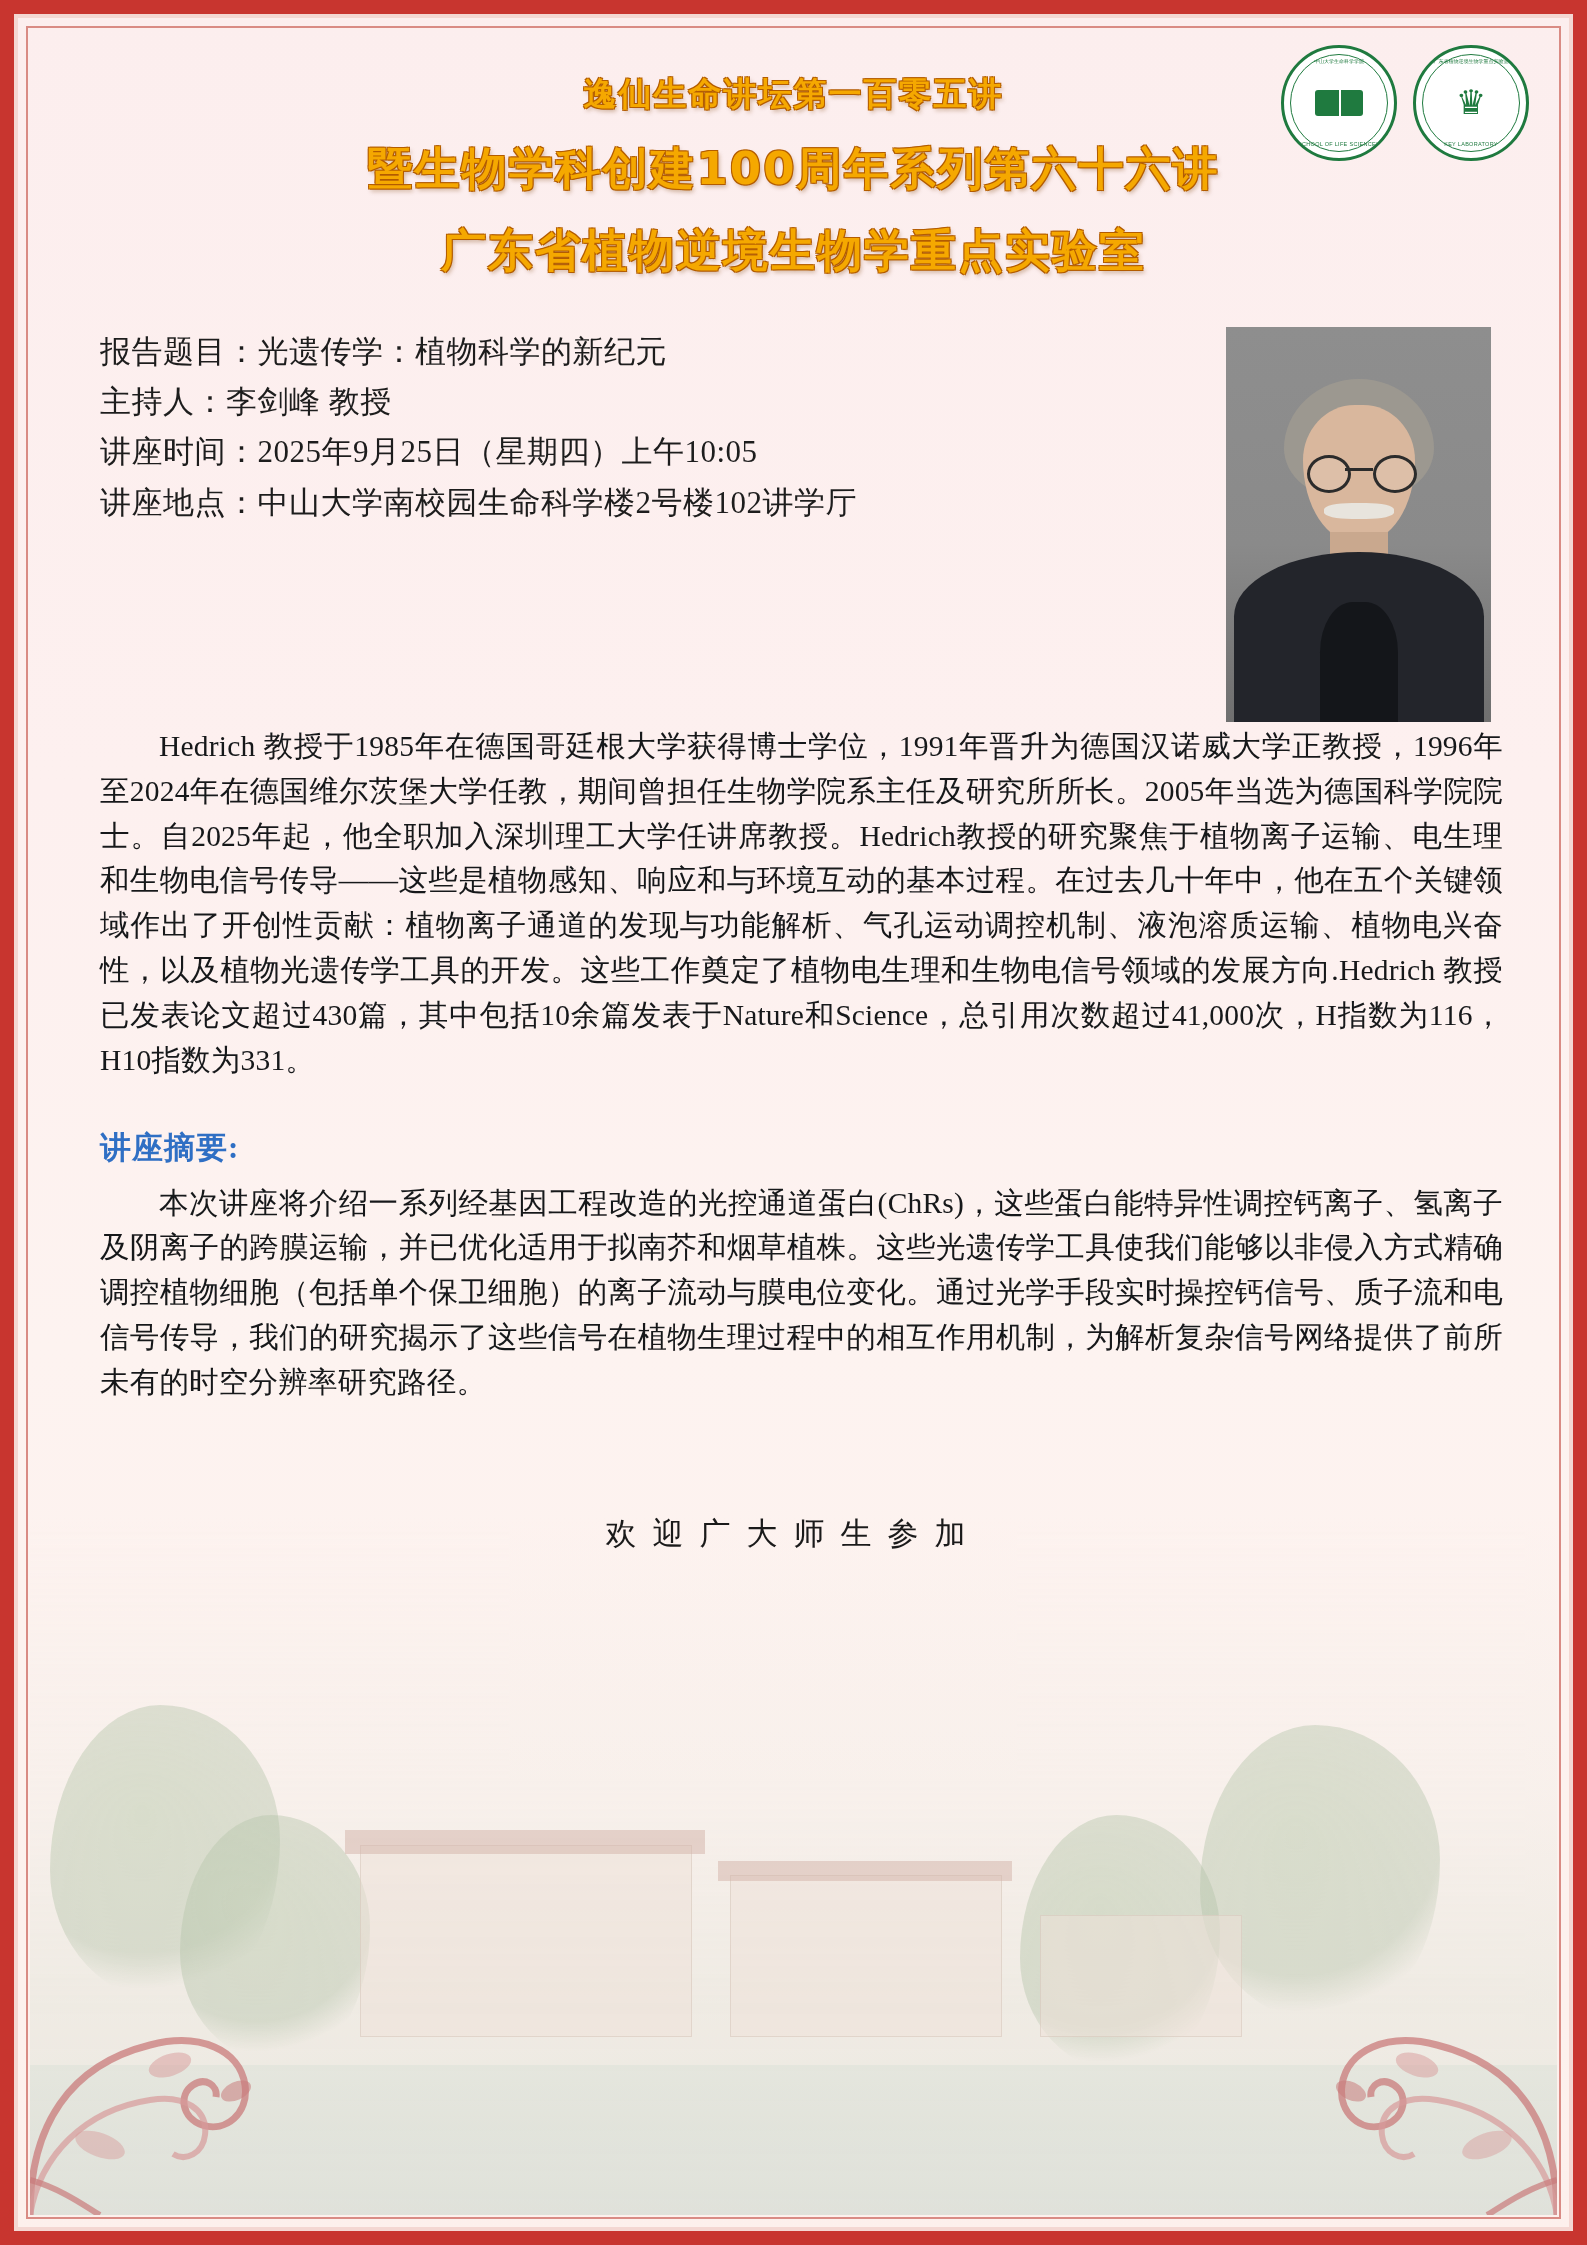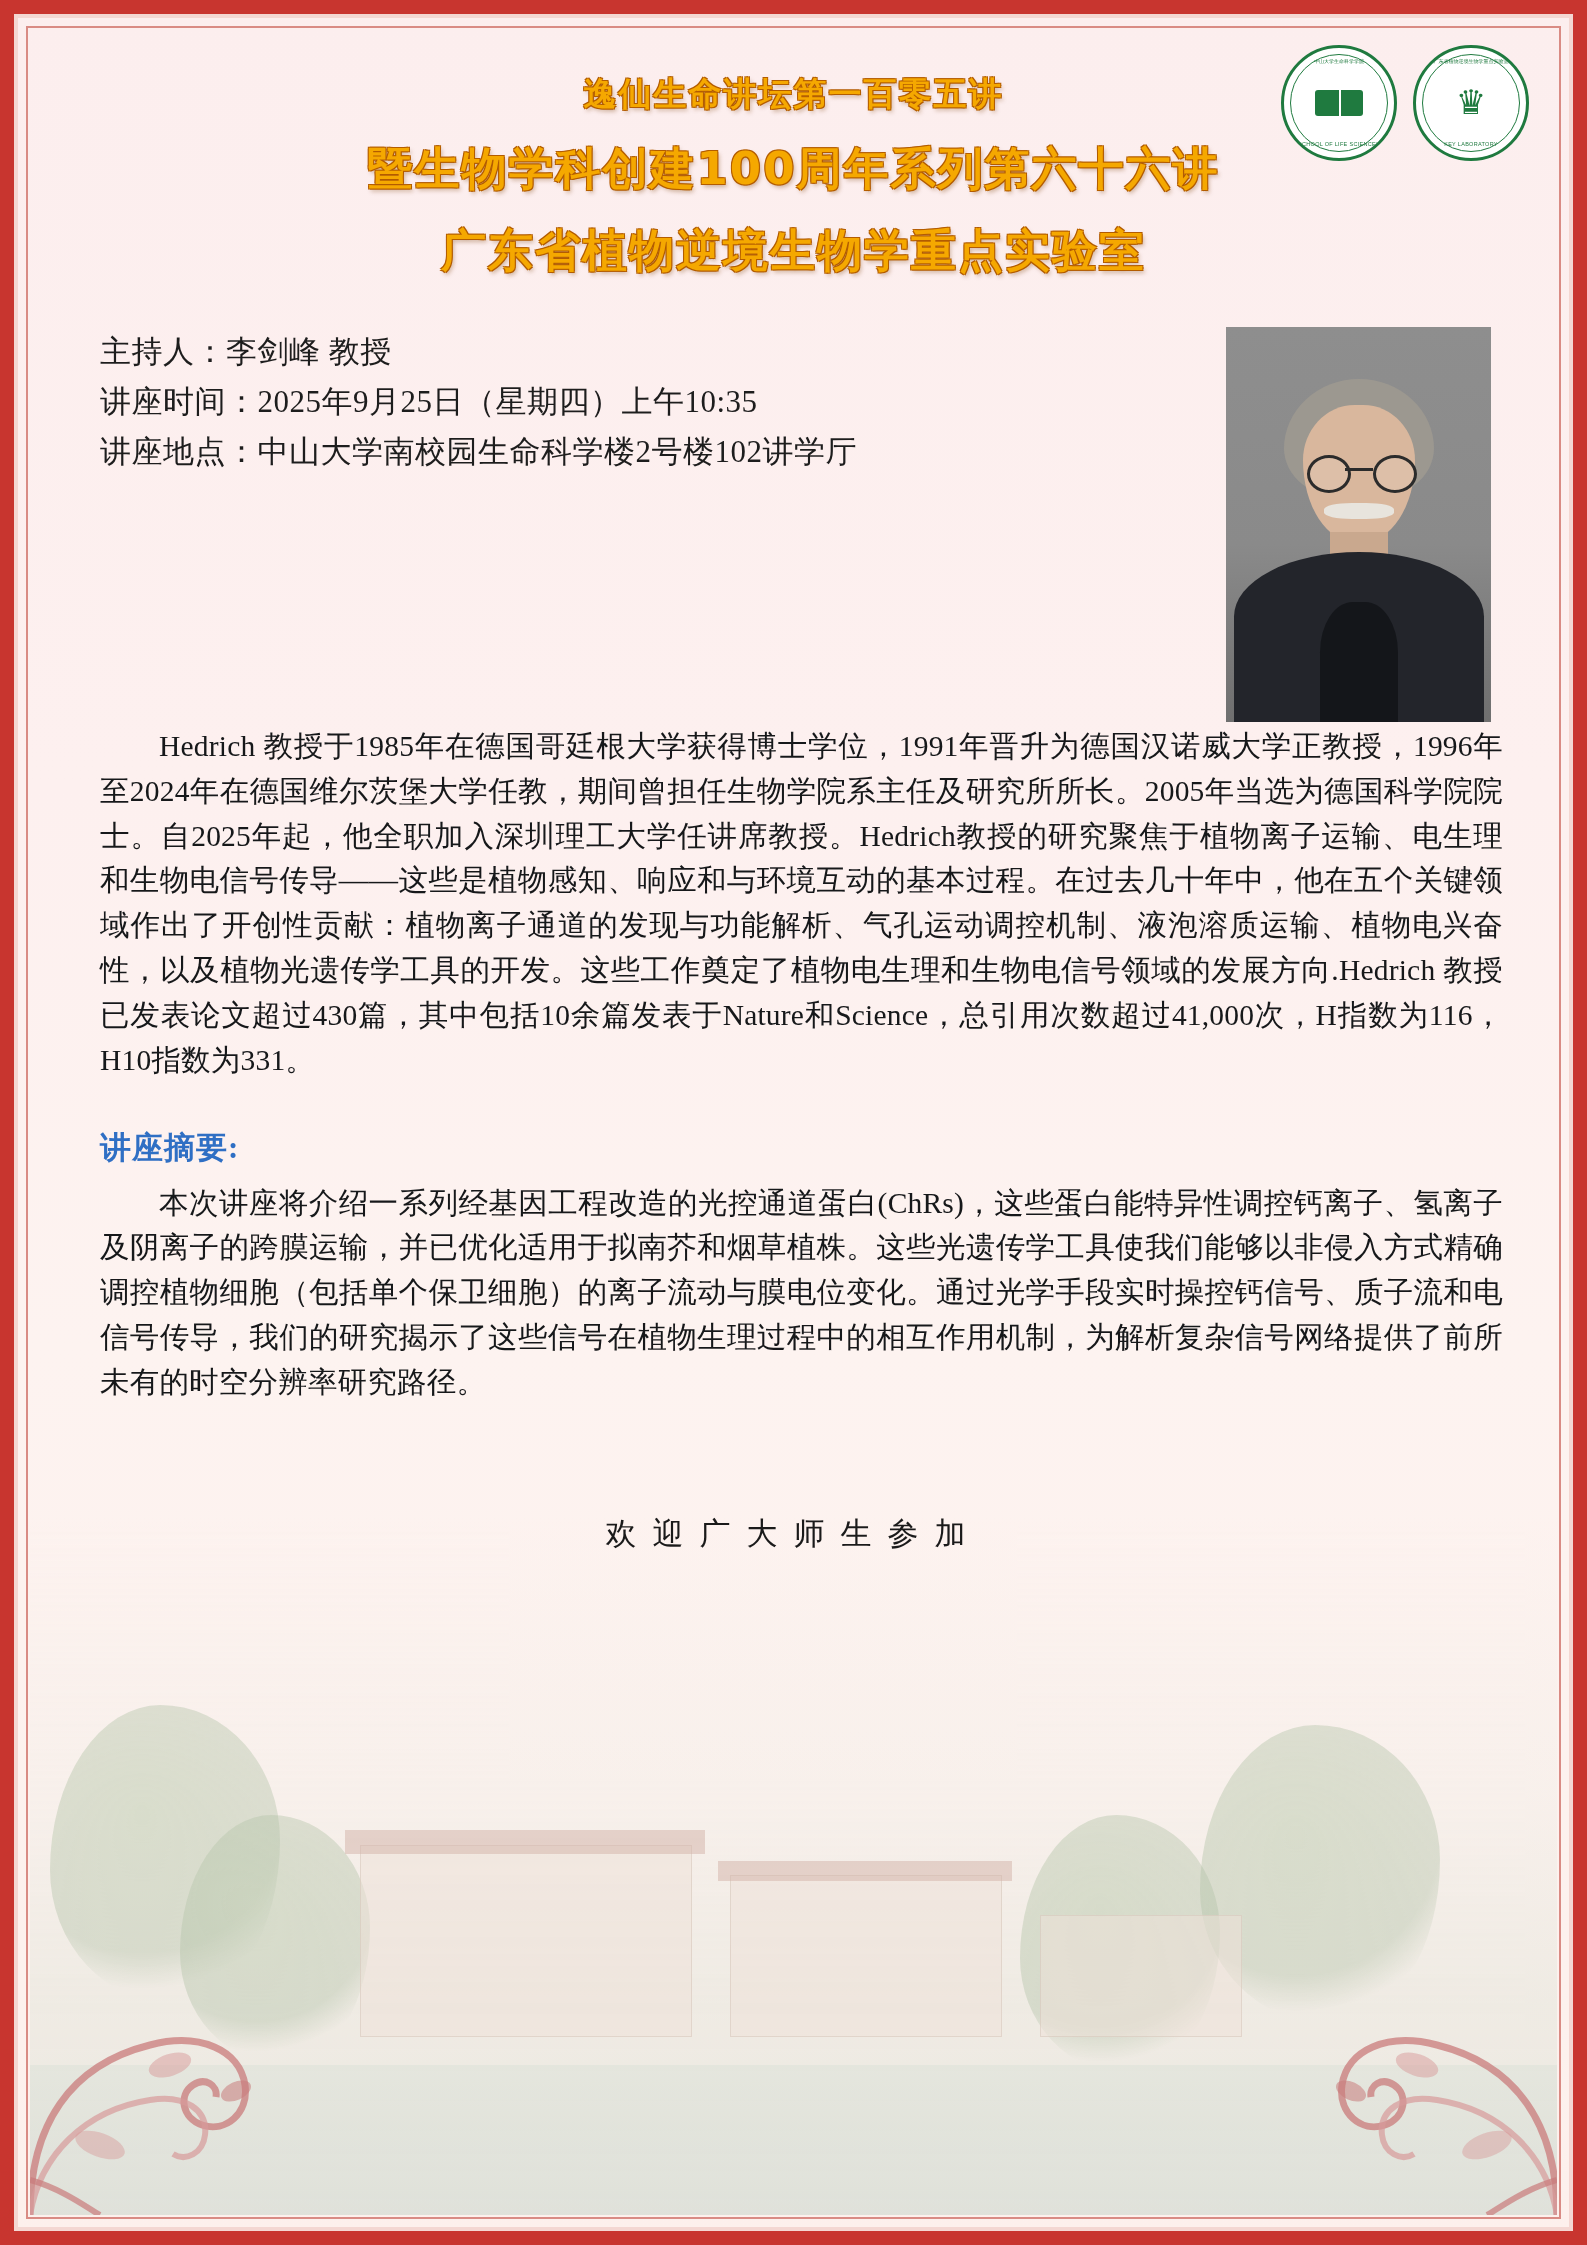--- a/index.html
+++ b/index.html
@@ -376,22 +376,23 @@
   </div>
 
   <div class="titles">
     <div class="title-line l1">逸仙生命讲坛第一百零五讲</div>
     <div class="title-line l2">暨生物学科创建100周年系列第六十六讲</div>
     <div class="title-line l3">广东省植物逆境生物学重点实验室</div>
   </div>
 
   <div class="info">
     <div class="info-lines">
+      <div class="info-line">报告题目：光遗传学：植物科学的新纪元</div>
       <div class="info-line">主持人：李剑峰  教授</div>
-      <div class="info-line">讲座时间：2025年9月25日（星期四）上午10:35</div>
+      <div class="info-line">讲座时间：2025年9月25日（星期四）上午10:05</div>
       <div class="info-line">讲座地点：中山大学南校园生命科学楼2号楼102讲学厅</div>
     </div>
     <div class="portrait">
       <div class="p-hair"></div>
       <div class="p-face"></div>
       <div class="p-glass l"></div>
       <div class="p-glass r"></div>
       <div class="p-glass-bridge"></div>
       <div class="p-mustache"></div>
       <div class="p-neck"></div>

